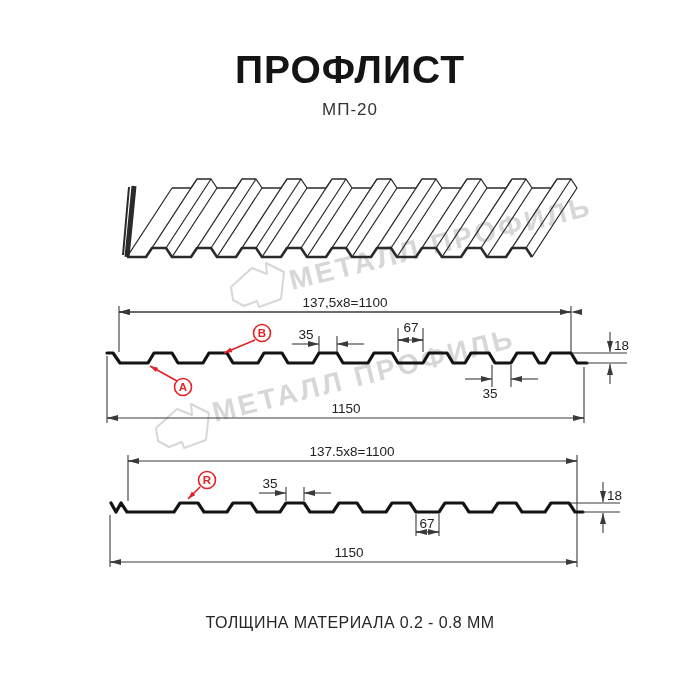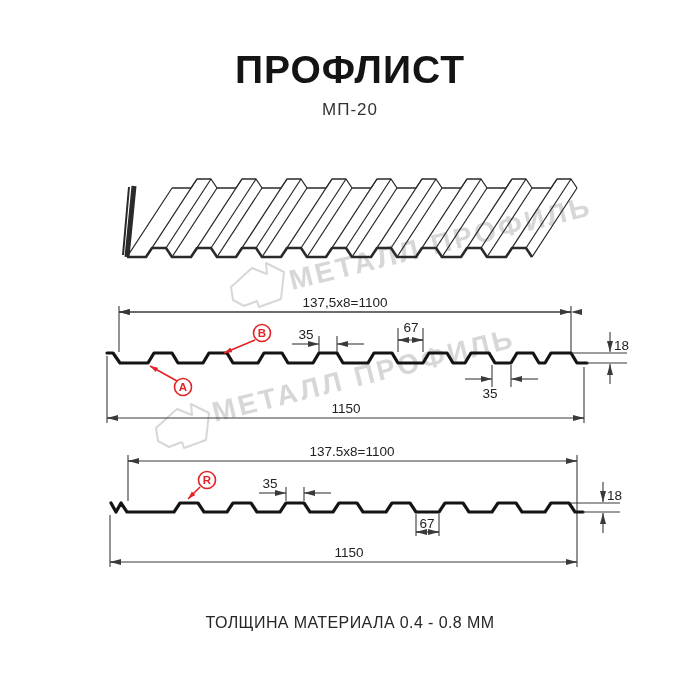--- a/index.html
+++ b/index.html
@@ -151,14 +151,14 @@
       <text class="dimtxt" x="349" y="397" text-anchor="middle">1150</text>
 
       <g>
         <line class="red" x1="200" y1="327" x2="188" y2="339" marker-end="url(#arrRed)"></line>
         <circle class="red" cx="207" cy="320" r="8.5" fill="#ffffff"></circle>
         <text class="redtxt" x="207" y="324" text-anchor="middle">R</text>
       </g>
     </g>
   </svg>
 
-  <div class="footer">ТОЛЩИНА МАТЕРИАЛА 0.4 - 0.8 ММ</div>
+  <div class="footer">ТОЛЩИНА МАТЕРИАЛА 0.2 - 0.8 ММ</div>
 </div>
 
 </body></html>

